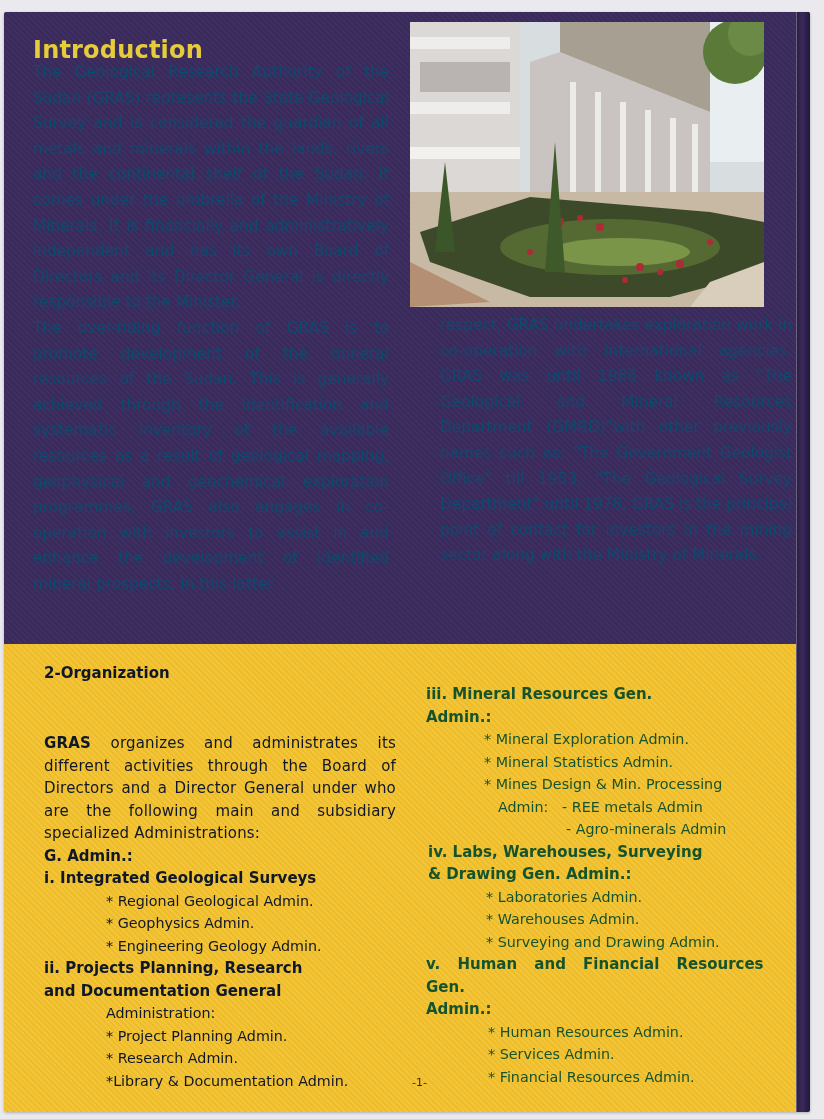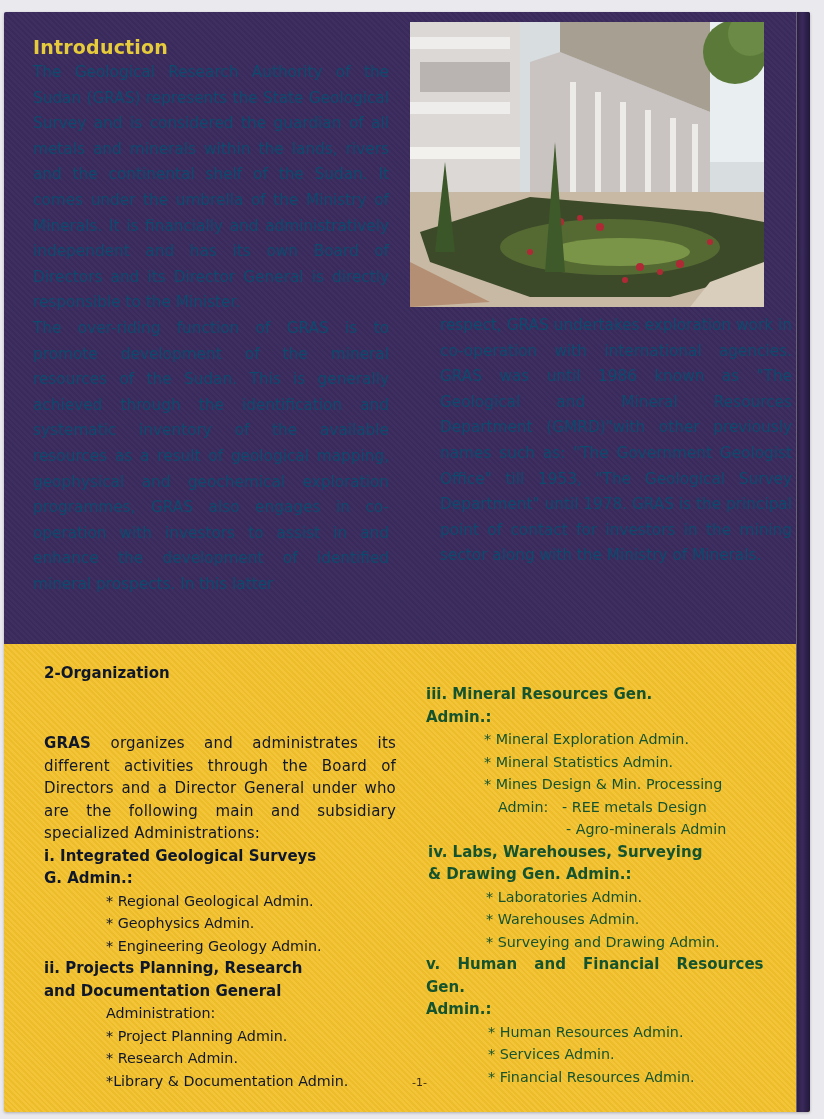--- a/index.html
+++ b/index.html
@@ -22,21 +22,21 @@
     background-image: repeating-linear-gradient(45deg, rgba(255,255,255,0.018) 0 2px, rgba(0,0,0,0.02) 2px 4px);
   }
   .yellow {
     position: absolute; left: 0; top: 632px; width: 806px; height: 468px;
     background: #f3c12c;
     background-image: repeating-linear-gradient(45deg, rgba(255,255,255,0.06) 0 2px, rgba(0,0,0,0.025) 2px 4px);
   }
 
   .intro-heading {
     position: absolute; left: 29px; top: 24px;
-    color: #e6cb3a; font-weight: bold; font-size: 19px; letter-spacing: 0.2px;
+    color: #e6cb3a; font-weight: bold; font-size: 24px; letter-spacing: 0.2px;
   }
   .col-text {
     color: #0c4a6e; font-size: 15.3px; line-height: 25.6px; text-align: justify;
   }
   .intro-col-left { position: absolute; left: 29px; top: 48px; width: 356px; }
   .intro-col-right { position: absolute; left: 412px; top: 301px; width: 352px; margin-left: 24px; }
   .intro-col-right p, .intro-col-left p { text-align: justify; }
 
   .photo {
     position: absolute; left: 406px; top: 10px; width: 354px; height: 285px;
@@ -123,22 +123,22 @@
 
   <div class="intro-col-right col-text">
     <p>respect, GRAS undertakes exploration work in co-operation with international agencies. GRAS was until 1986 known as "The Geological and Mineral Resources Department (GMRD)"with other previously names such as: "The Government Geologist Office" till 1953, "The Geological Survey Department" until 1978. GRAS is the principal point of contact for investors in the mining sector along with the Ministry of Minerals.</p>
   </div>
 
   <div class="org-left">
     <div class="org-heading">2-Organization</div>
     <p class="org-body"><b>GRAS</b><span> organizes and administrates its different activities through the Board of Directors and a Director General under who are the following main and subsidiary specialized Administrations:</span></p>
 
     <div>
+      <div class="sect-title">G. Admin.:</div>
       <div class="sect-title">i. Integrated Geological Surveys</div>
-      <div class="sect-title">G. Admin.:</div>
       <div class="sub-item">* Regional Geological Admin.</div>
       <div class="sub-item">* Geophysics Admin.</div>
       <div class="sub-item">* Engineering Geology Admin.</div>
     </div>
 
     <div>
       <div class="sect-title">ii. Projects Planning, Research</div>
       <div class="sect-title">and Documentation General</div>
       <div class="sub-item">Administration:</div>
       <div class="sub-item">* Project Planning Admin.</div>
@@ -147,21 +147,21 @@
     </div>
   </div>
 
   <div class="org-right">
     <div>
       <div class="sect-title">iii. Mineral Resources Gen.</div>
       <div class="sect-title">Admin.:</div>
       <div class="sub-item" style="padding-left:58px">* Mineral Exploration Admin.</div>
       <div class="sub-item" style="padding-left:58px">* Mineral Statistics Admin.</div>
       <div class="sub-item" style="padding-left:58px">* Mines Design &amp; Min. Processing</div>
-      <div class="sub-sub" style="padding-left:72px"><span>Admin:</span>&nbsp;&nbsp;&nbsp;<span>- REE metals Design</span></div>
+      <div class="sub-sub" style="padding-left:72px"><span>Admin:</span>&nbsp;&nbsp;&nbsp;<span>- REE metals Admin</span></div>
       <div class="sub-sub" style="padding-left:140px">- Agro-minerals Admin</div>
     </div>
 
     <div>
       <div class="sect-title" style="padding-left:2px">iv. Labs, Warehouses, Surveying</div>
       <div class="sect-title" style="padding-left:2px">&amp; Drawing Gen. Admin.:</div>
       <div class="sub-item" style="padding-left:60px">* Laboratories Admin.</div>
       <div class="sub-item" style="padding-left:60px">* Warehouses Admin.</div>
       <div class="sub-item" style="padding-left:60px">* Surveying and Drawing Admin.</div>
     </div>

